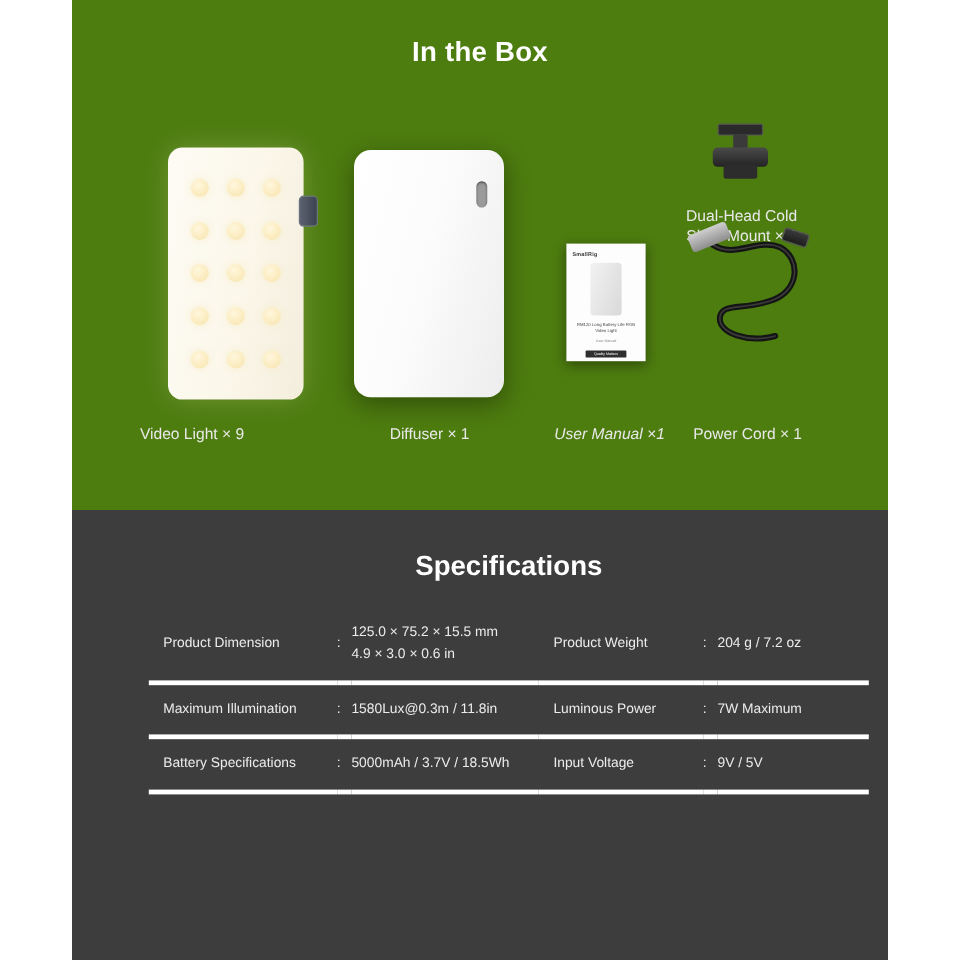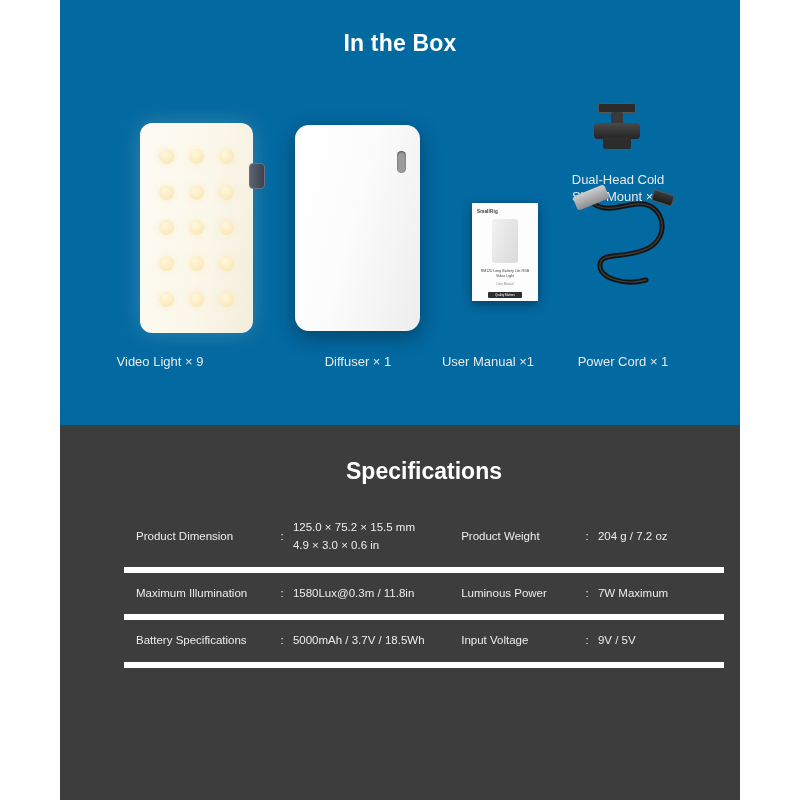--- a/index.html
+++ b/index.html
@@ -13,21 +13,21 @@
     width: 800px; height: 800px;
     position: relative;
     background: #ffffff;
   }
 
   
   .box-section {
     position: absolute;
     left: 60px; top: 0;
     width: 680px; height: 425px;
-    background: #0369a1;
+    background: #4d7c0f;
   }
   .box-title {
     text-align: center;
     color: #ffffff;
     font-size: 23px;
     font-weight: bold;
     padding-top: 30px;
     letter-spacing: 0.2px;
   }
 
@@ -221,21 +221,21 @@
     color: #ffffff;
     font-size: 23px;
     font-weight: bold;
     padding-top: 33px;
   }
   .spec-table {
     margin: 22px auto 0;
     width: 600px;
     border-collapse: collapse;
   }
-  .spec-table tr { border-bottom: 6px solid #ffffff; }
+  .spec-table tr { border-bottom: 4px solid #ffffff; }
   .spec-table td {
     color: #ececec;
     font-size: 11.5px;
     padding: 12px 0;
     vertical-align: middle;
     line-height: 1.55;
   }
   td.k { width: 170px; padding-left: 12px; }
   td.c { width: 14px; text-align: left; }
   td.v { width: 170px; }
@@ -284,21 +284,21 @@
       </div>
       <div class="item-caption" style="left:218px; top:278px;text-align:center;">Diffuser × 1</div>
 
       <div class="manual">
         <div class="mn-logo">SmallRig</div>
         <div class="mn-img"></div>
         <div class="mn-t1">RM120 Long Battery Life RGB Video Light</div>
         <div class="mn-t2">User Manual</div>
         <div class="mn-bar">Quality Matters</div>
       </div>
-      <div class="item-caption" style="left:348px; top:278px;">User Manual ×1</div>
+      <div class="item-caption" style="left:368px; top:278px;font-style:italic;">User Manual ×1</div>
 
       <div class="shoe">
         <div class="sh-top"></div>
         <div class="sh-neck"></div>
         <div class="sh-disc"></div>
         <div class="sh-base"></div>
       </div>
       <div class="item-caption" style="left:478px; top:96px;">Dual-Head Cold</div>
       <div class="item-caption" style="left:478px; top:113px;">Shoe Mount × 1</div>
 

